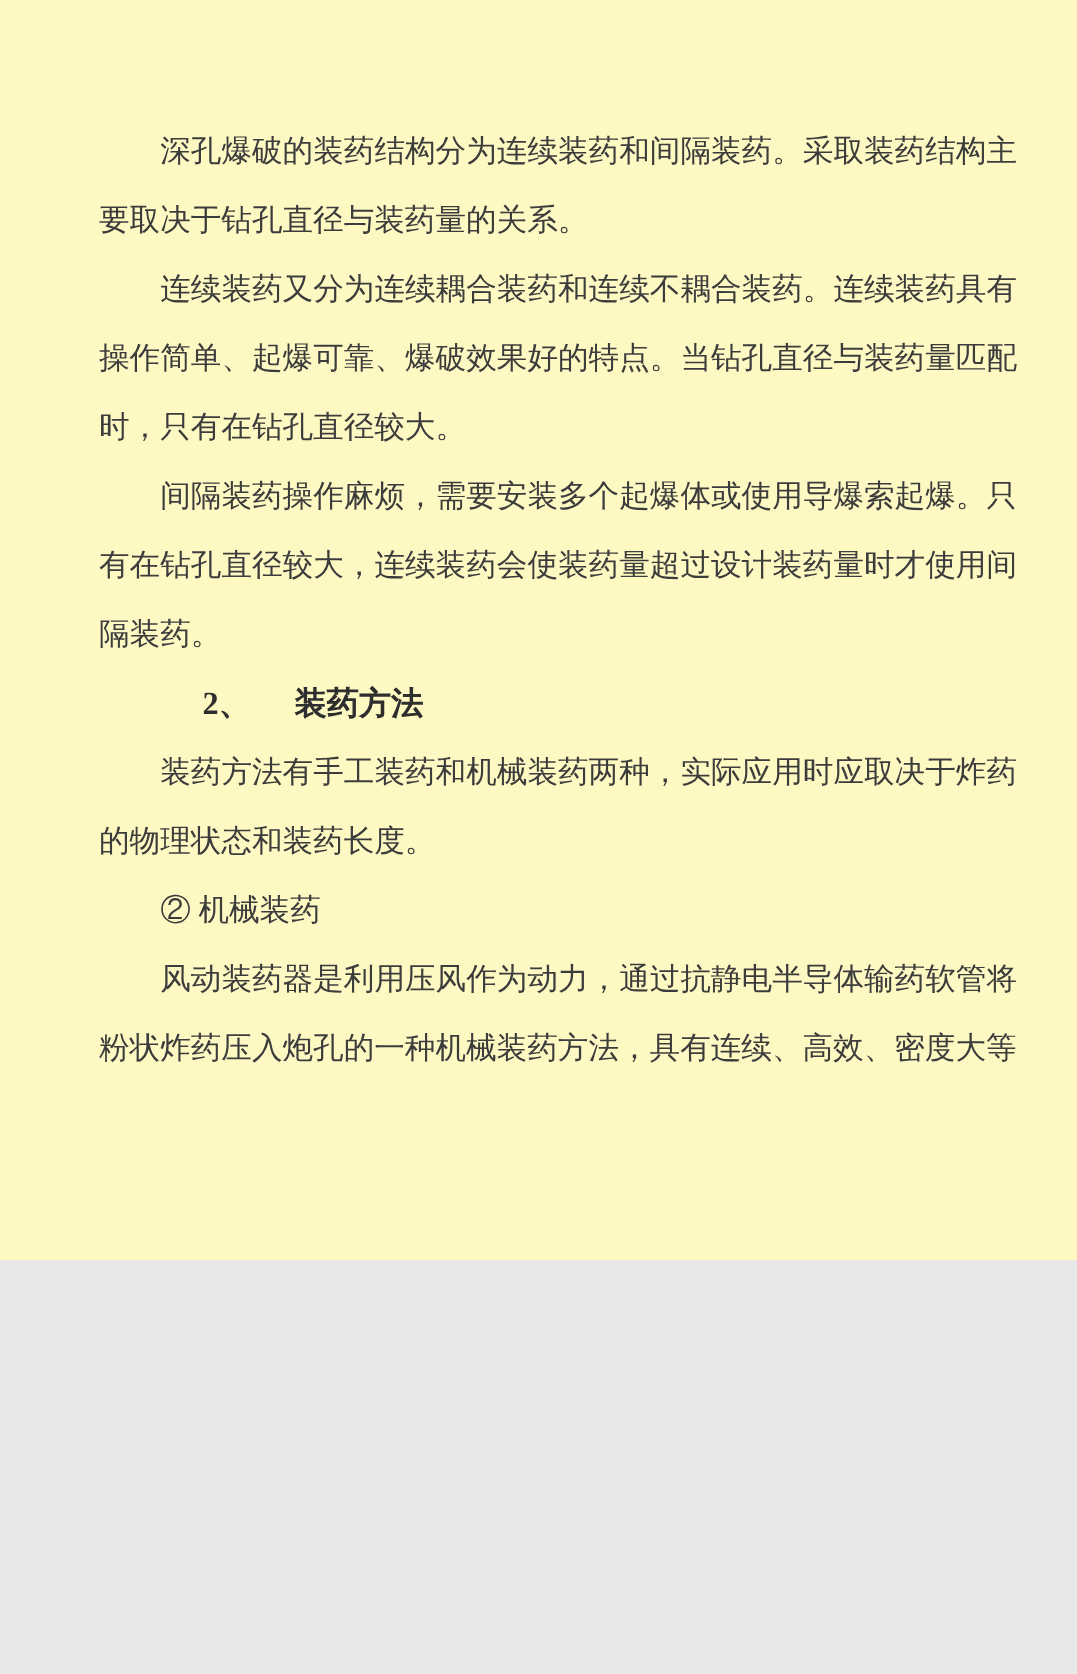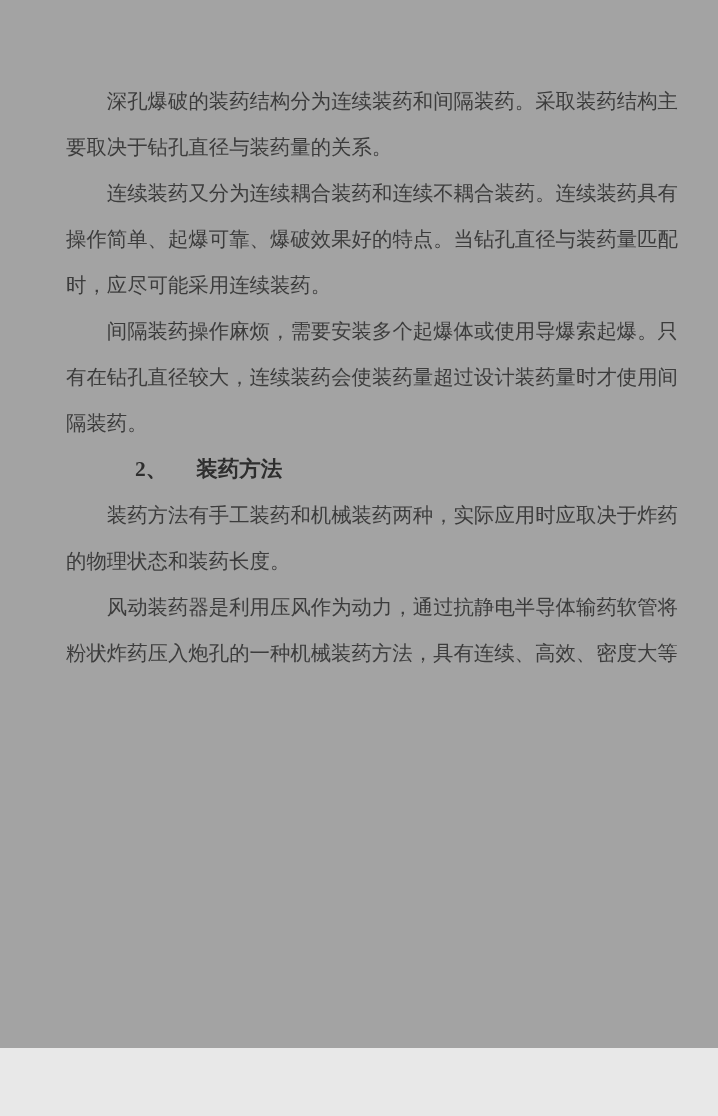--- a/index.html
+++ b/index.html
@@ -3,23 +3,23 @@
 <meta charset="utf-8">
 <style>
   html, body {
     margin: 0;
     padding: 0;
     background: #e8e8e8;
   }
   .page {
     position: relative;
     width: 718px;
-    height: 1048px;
+    height: 840px;
     margin: 0 auto;
-    background: #a3a3a3;
+    background: #fef9c3;
     overflow: hidden;
     box-sizing: border-box;
   }
   .doc {
     position: absolute;
     left: 66px;
     top: 78px;
     width: 612px;
     font-family: "Liberation Serif", "DejaVu Serif", serif;
     font-size: 20.4px;
@@ -53,19 +53,20 @@
     display: inline-block;
     margin-left: 29px;
   }
 </style>
 </head>
 <body>
 
 <div class="page">
   <div class="doc">
       <p class="para">深孔爆破的装药结构分为连续装药和间隔装药。采取装药结构主要取决于钻孔直径与装药量的关系。</p>
-      <p class="para">连续装药又分为连续耦合装药和连续不耦合装药。连续装药具有操作简单、起爆可靠、爆破效果好的特点。当钻孔直径与装药量匹配时，应尽可能采用连续装药。</p>
+      <p class="para">连续装药又分为连续耦合装药和连续不耦合装药。连续装药具有操作简单、起爆可靠、爆破效果好的特点。当钻孔直径与装药量匹配时，只有在钻孔直径较大。</p>
       <p class="para">间隔装药操作麻烦，需要安装多个起爆体或使用导爆索起爆。只有在钻孔直径较大，连续装药会使装药量超过设计装药量时才使用间隔装药。</p>
       <h2 class="heading"><span class="h-num">2、</span><span class="h-text">装药方法</span></h2>
       <p class="para">装药方法有手工装药和机械装药两种，实际应用时应取决于炸药的物理状态和装药长度。</p>
+      <p class="item-heading">② 机械装药</p>
       <p class="para">风动装药器是利用压风作为动力，通过抗静电半导体输药软管将粉状炸药压入炮孔的一种机械装药方法，具有连续、高效、密度大等</p>
     </div>
 </div>
 
 </body></html>

